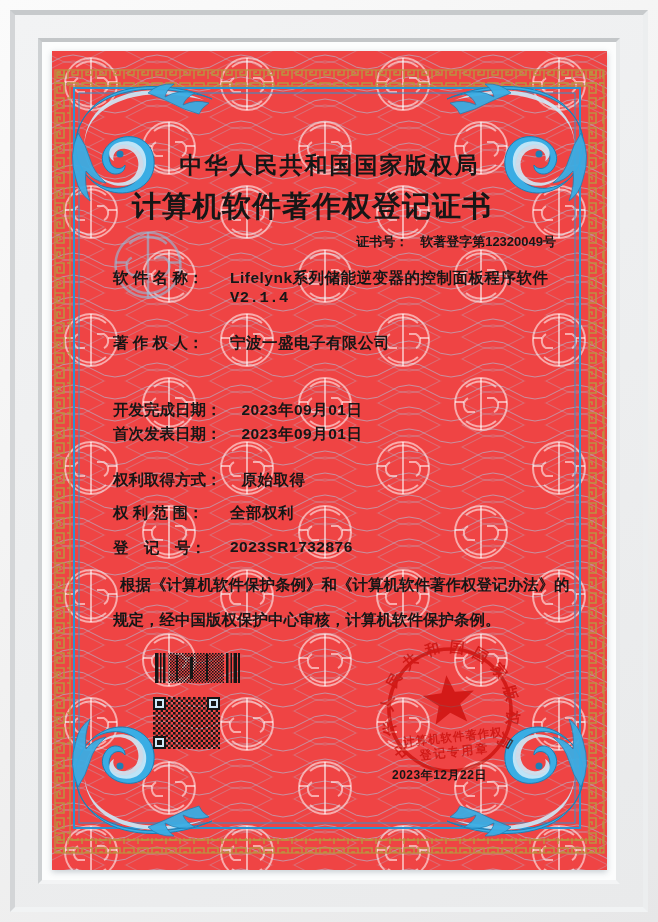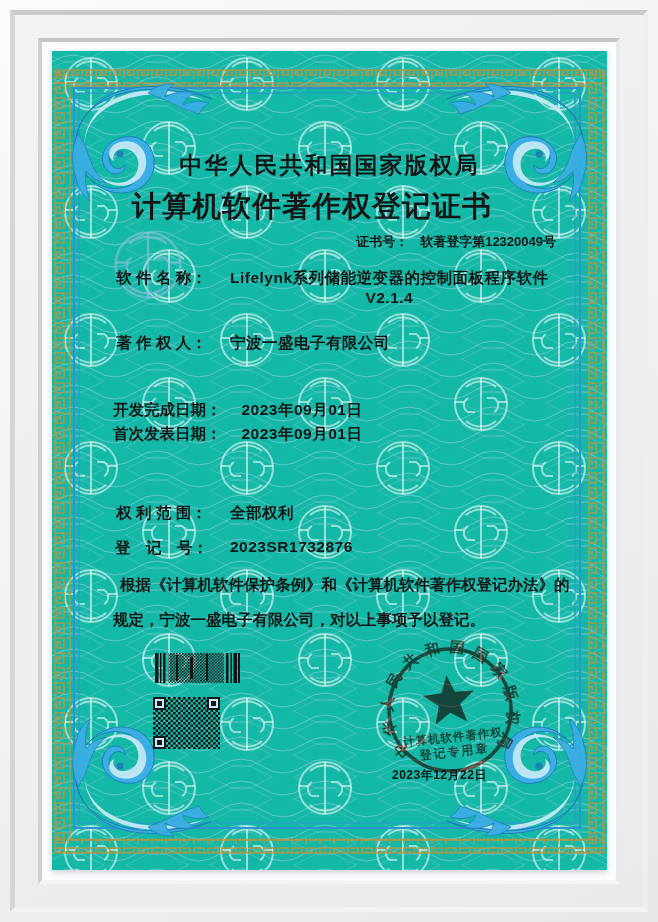--- a/index.html
+++ b/index.html
@@ -6,34 +6,34 @@
   body{width:658px;height:922px;position:relative;overflow:hidden;background:#e9e9e9;
        font-family:"Liberation Sans",sans-serif;}
   .abs{position:absolute;}
   
   .frame0{inset:0;background:linear-gradient(145deg,#fbfbfb 0%,#f1f1f1 55%,#e7e7e8 100%);}
   .frame1{inset:10px;border:5px solid;border-color:#c7cacc #eceeef #f1f3f4 #d3d5d7;}
   .frame2{inset:15px;background:linear-gradient(150deg,#f2f3f4,#e9eaeb);}
   .frame3{inset:38px;border:4px solid;border-color:#c3c6c8 #e8eaeb #f3f4f5 #ced1d3;}
   .mat{inset:42px;background:#fcfdfd;}
   
-  .paper{left:52px;top:51px;width:555px;height:819px;background:#14b8a6;overflow:hidden;
+  .paper{left:52px;top:51px;width:555px;height:819px;background:#ef4444;overflow:hidden;
          box-shadow:0 2px 6px rgba(40,60,80,.25);color:#161616;}
   .deco{left:0;top:0;width:555px;height:819px;}
-  .t{white-space:nowrap;font-weight:bold;text-align:center;}
+  .t{white-space:nowrap;font-weight:bold;}
   .issuer{top:99px;left:0;width:555px;text-align:center;font-size:23px;letter-spacing:2px;
           font-family:"Liberation Serif",serif;}
   .cert-title{top:136px;left:0;width:520px;text-align:center;font-size:29px;letter-spacing:1px;
           font-family:"Liberation Serif",serif;}
   .certno{top:182px;right:51px;font-size:13px;}
   .certno .gap{display:inline-block;width:12px;}
   .frow{left:61px;font-size:15.5px;}
   .flabel{display:inline-block;min-width:97px;}
   .fvalue{display:inline-block;margin-left:20px;letter-spacing:.5px;vertical-align:top;}
-  .v2{display:block;}
+  .v2{display:block;font-family:Liberation Mono, monospace;}
   .stmt{font-size:15.5px;font-weight:bold;white-space:nowrap;}
   .seal-svg{left:323px;top:584px;width:150px;height:150px;mix-blend-mode:multiply;opacity:.95;}
   .date{top:716px;left:340px;font-size:12px;letter-spacing:.5px;}
   .bc{left:103px;top:602px;}
   .qr{left:101px;top:646px;}
 </style>
 </head>
 <body>
 
 <div class="abs frame0"></div>
@@ -116,29 +116,32 @@
   </div>
   <div class="abs t frow" style="top:282px">
     <span class="flabel">著 作 权 人：</span><span class="fvalue">宁波一盛电子有限公司</span>
   </div>
   <div class="abs t frow" style="top:349px">
     <span class="flabel">开发完成日期：</span><span class="fvalue">2023年09月01日</span>
   </div>
   <div class="abs t frow" style="top:373px">
     <span class="flabel">首次发表日期：</span><span class="fvalue">2023年09月01日</span>
   </div>
+  <div class="abs t frow" style="top:419px">
+    <span class="flabel">权利取得方式：</span><span class="fvalue">原始取得</span>
+  </div>
   <div class="abs t frow" style="top:452px">
     <span class="flabel">权 利 范 围：</span><span class="fvalue">全部权利</span>
   </div>
   <div class="abs t frow" style="top:487px">
     <span class="flabel">登　记　号：</span><span class="fvalue">2023SR1732876</span>
   </div>
 
   <div class="abs stmt" style="top:524px;left:68px">根据《计算机软件保护条例》和《计算机软件著作权登记办法》的</div>
-  <div class="abs stmt" style="top:559px;left:61px">规定，宁波一盛电子有限公司，对以上事项予以登记。</div>
+  <div class="abs stmt" style="top:559px;left:61px">规定，经中国版权保护中心审核，计算机软件保护条例。</div>
 
   <svg class="abs bc" width="85" height="30" aria-hidden="true">
     <defs>
       <pattern id="chk" width="3" height="3" patternUnits="userSpaceOnUse">
         <rect width="1.6" height="1.6" fill="#161616"></rect>
         <rect x="1.6" y="1.6" width="1.4" height="1.4" fill="#161616"></rect>
       </pattern>
     </defs>
     <g fill="#161616">
       <rect x="0" width="3.5" height="30"></rect>

